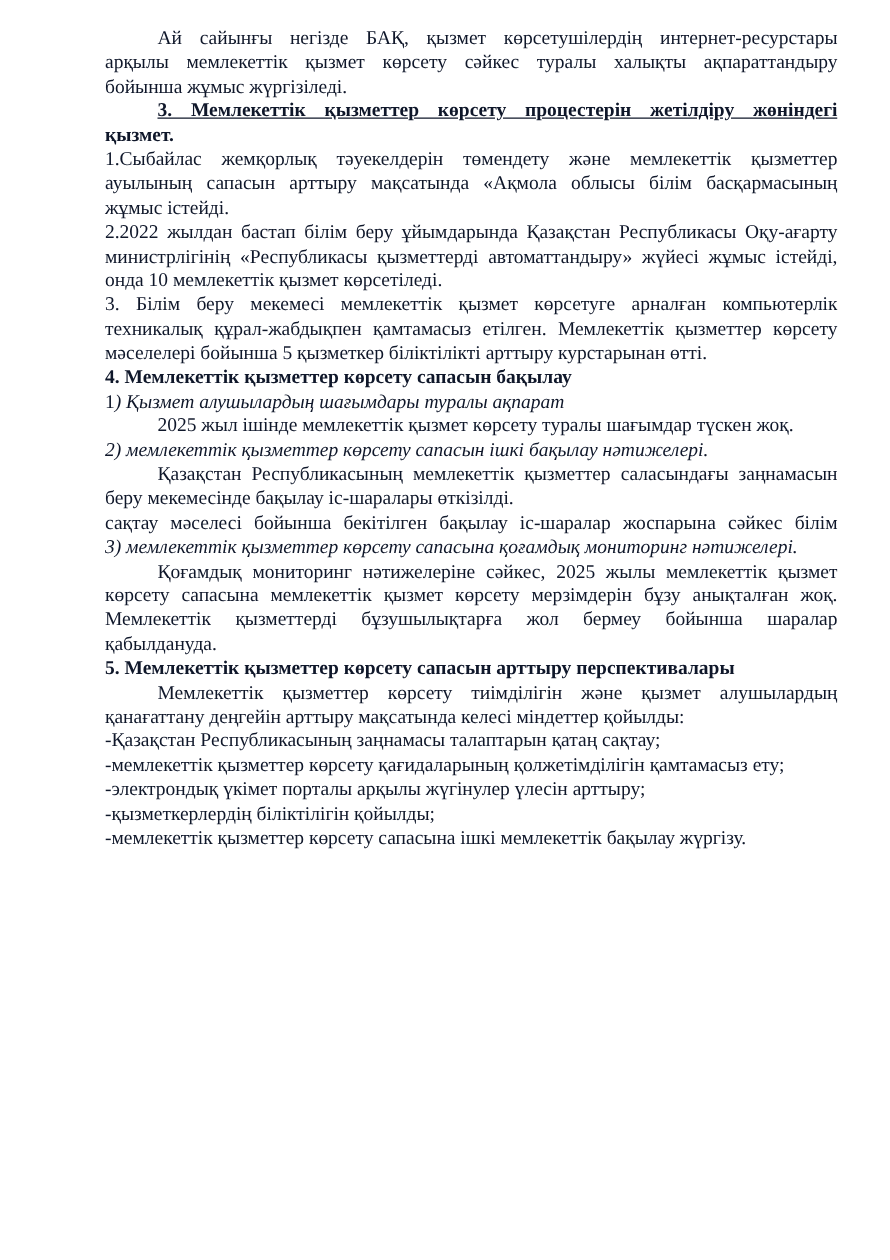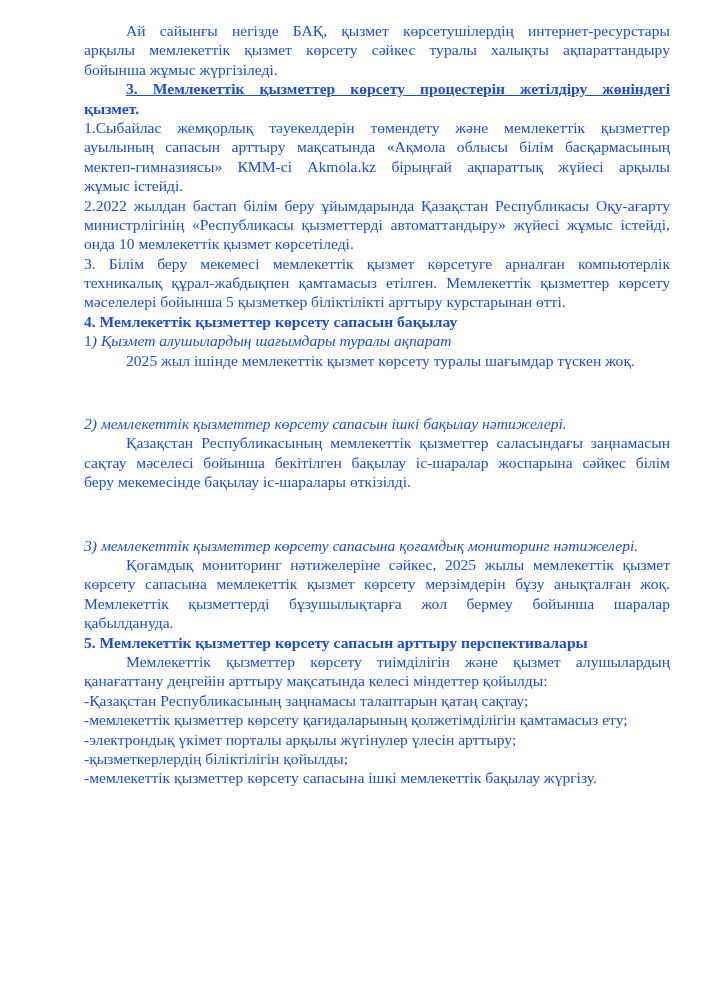--- a/index.html
+++ b/index.html
@@ -1,47 +1,46 @@
 <!DOCTYPE html>
 <html><head>
 <meta charset="utf-8">
 <style>
   html, body { margin: 0; padding: 0; background: #ffffff; }
   body { width: 712px; height: 1008px; position: relative; overflow: hidden; }
   .page {
     position: absolute; left: 84px; top: 21px; width: 586px;
     font-family: "Liberation Serif", serif; font-size: 15.6px; line-height: 19.4px;
-    color: #1d4ed8;
+    color: #0f172a;
   }
   .ln { display: block; white-space: nowrap; height: 19.4px; }
   .j { text-align: justify; text-align-last: justify; white-space: normal; overflow: hidden; }
   .ind { padding-left: 42px; }
   .b { font-weight: bold; }
-  .i { font-style: italic; margin-top: 44px; }
+  .i { font-style: italic; }
   .h3 { padding-left: 42px; text-decoration: underline; }
 </style>
 </head>
 <body>
 
 <div class="page">
 
   <div>
     <span class="ln j ind">Ай сайынғы негізде БАҚ, қызмет көрсетушілердің интернет-ресурстары</span>
     <span class="ln j">арқылы мемлекеттік қызмет көрсету сәйкес туралы халықты ақпараттандыру</span>
     <span class="ln">бойынша жұмыс жүргізіледі.</span>
   </div>
 
   <div>
     <span class="ln j b h3">3. Мемлекеттік қызметтер көрсету процестерін жетілдіру жөніндегі</span>
     <span class="ln b">қызмет.</span>
 
     <div>
       <span class="ln j">1.Сыбайлас жемқорлық тәуекелдерін төмендету және мемлекеттік қызметтер</span>
       <span class="ln j">ауылының сапасын арттыру мақсатында «Ақмола облысы білім басқармасының</span>
-      <span class="ln j">мектеп-гимназиясы» КММ-сі Akmola.kz бірыңғай ақпараттық жүйесі арқылы</span>
       <span class="ln">жұмыс істейді.</span>
     </div>
 
     <div>
       <span class="ln j">2.2022 жылдан бастап білім беру ұйымдарында Қазақстан Республикасы Оқу-ағарту</span>
       <span class="ln j">министрлігінің «Республикасы қызметтерді автоматтандыру» жүйесі жұмыс істейді,</span>
       <span class="ln">онда 10 мемлекеттік қызмет көрсетіледі.</span>
     </div>
 
     <div>
@@ -52,22 +51,22 @@
   </div>
 
   <div>
     <span class="ln b">4. Мемлекеттік қызметтер көрсету сапасын бақылау</span>
 
     <span class="ln"><span>1</span><span class="i">) Қызмет алушылардың шағымдары туралы ақпарат</span></span>
     <span class="ln ind">2025 жыл ішінде мемлекеттік қызмет көрсету туралы шағымдар түскен жоқ.</span>
 
     <span class="ln i">2) мемлекеттік қызметтер көрсету сапасын ішкі бақылау нәтижелері.</span>
     <span class="ln j ind">Қазақстан Республикасының мемлекеттік қызметтер саласындағы заңнамасын</span>
+    <span class="ln">беру мекемесінде  бақылау іс-шаралары өткізілді.</span>
     <span class="ln j">сақтау мәселесі бойынша бекітілген бақылау іс-шаралар жоспарына сәйкес  білім</span>
-    <span class="ln">беру мекемесінде  бақылау іс-шаралары өткізілді.</span>
 
     <span class="ln i">3) мемлекеттік қызметтер көрсету сапасына қоғамдық мониторинг нәтижелері.</span>
     <span class="ln j ind">Қоғамдық мониторинг нәтижелеріне сәйкес, 2025 жылы мемлекеттік қызмет</span>
     <span class="ln j">көрсету сапасына мемлекеттік қызмет көрсету мерзімдерін бұзу анықталған жоқ.</span>
     <span class="ln j">Мемлекеттік қызметтерді бұзушылықтарға жол бермеу бойынша шаралар</span>
     <span class="ln">қабылдануда.</span>
   </div>
 
   <div>
     <span class="ln b">5. Мемлекеттік қызметтер көрсету сапасын арттыру перспективалары</span>

